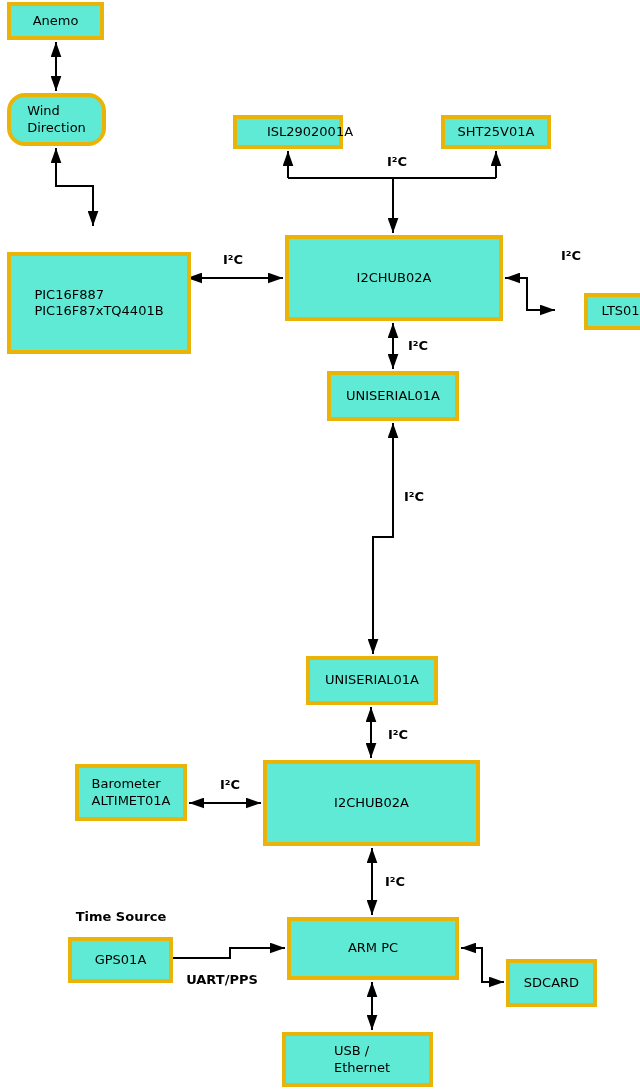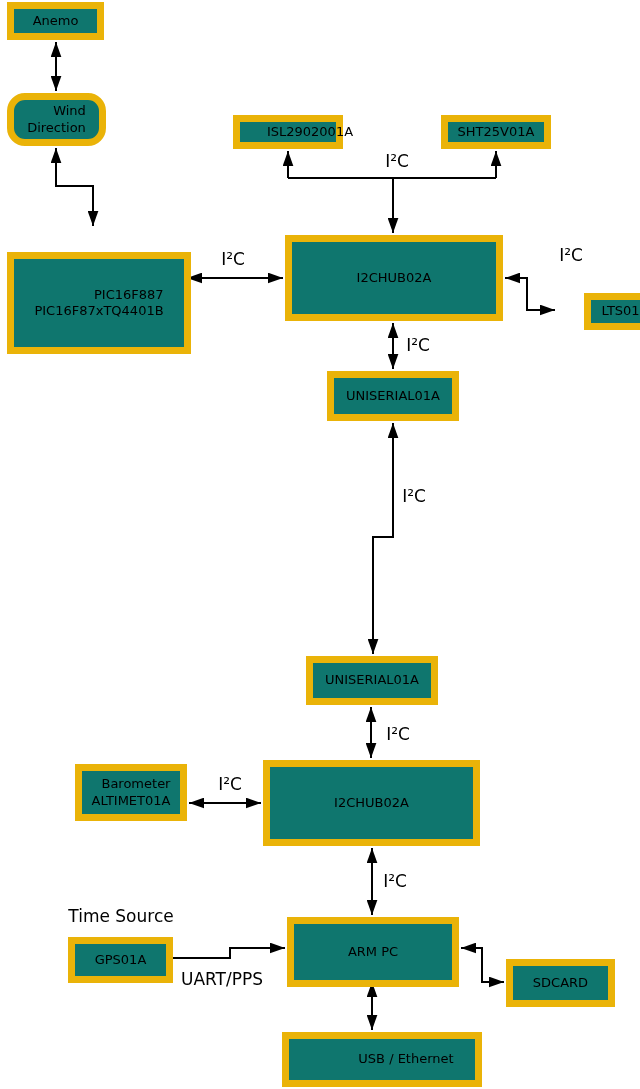--- a/index.html
+++ b/index.html
@@ -13,36 +13,37 @@
     overflow: hidden;
   }
   .wires {
     position: absolute;
     left: 0; top: 0;
     width: 640px; height: 1089px;
   }
   .box {
     position: absolute;
     box-sizing: border-box;
-    background: #0f766e;
-    border: 7px solid #eab308;
+    background: #5eead4;
+    border: 4px solid #eab308;
     display: flex;
     align-items: center;
     justify-content: center;
-    text-align: right;
+    text-align: left;
     font-size: 13px;
     line-height: 1.25;
     white-space: pre-line;
   }
   .lbl {
     position: absolute;
     transform: translate(-50%, -50%);
-    font-size: 17px;
+    font-size: 13px;
     white-space: nowrap;
     line-height: 1;
+    font-weight: bold;
   }
 </style>
 </head>
 <body>
 
 <div class="canvas">
 
   <svg class="wires" width="640" height="1089" viewBox="0 0 640 1089" fill="none" stroke="#000000" stroke-width="2">
     <defs>
       <marker id="arr" markerUnits="userSpaceOnUse" markerWidth="15" markerHeight="11" viewBox="0 0 14 10" refX="14" refY="5" orient="auto-start-reverse">
@@ -88,27 +89,27 @@
 
   <div class="box" style="left:327px; top:371px; width:132px; height:50px;">UNISERIAL01A</div>
 
   <div class="box" style="left:306px; top:656px; width:132px; height:49px;">UNISERIAL01A</div>
 
   <div class="box" style="left:263px; top:760px; width:217px; height:86px;">I2CHUB02A</div>
 
   <div class="box" style="left:75px; top:764px; width:112px; height:57px;">Barometer
 ALTIMET01A</div>
 
-  <div class="box" style="left:287px; top:917px; width:172px; height:70px;">ARM PC</div>
+  <div class="box" style="left:287px; top:917px; width:172px; height:63px;">ARM PC</div>
 
   <div class="box" style="left:68px; top:937px; width:105px; height:46px;">GPS01A</div>
 
-  <div class="box" style="left:506px; top:959px; width:109px; height:48px;">SDCARD</div>
+  <div class="box" style="left:506px; top:959px; width:91px; height:48px;">SDCARD</div>
 
-  <div class="box" style="left:282px; top:1032px; width:200px; height:55px;padding-left:48px;">USB / Ethernet</div>
+  <div class="box" style="left:282px; top:1032px; width:151px; height:55px;padding-left:48px;">USB / Ethernet</div>
 
   <span class="lbl" style="left:233px; top:259px;">I²C</span>
 
   <span class="lbl" style="left:397px; top:161px;">I²C</span>
 
   <span class="lbl" style="left:571px; top:255px;">I²C</span>
 
   <span class="lbl" style="left:418px; top:345px;">I²C</span>
 
   <span class="lbl" style="left:414px; top:496px;">I²C</span>

